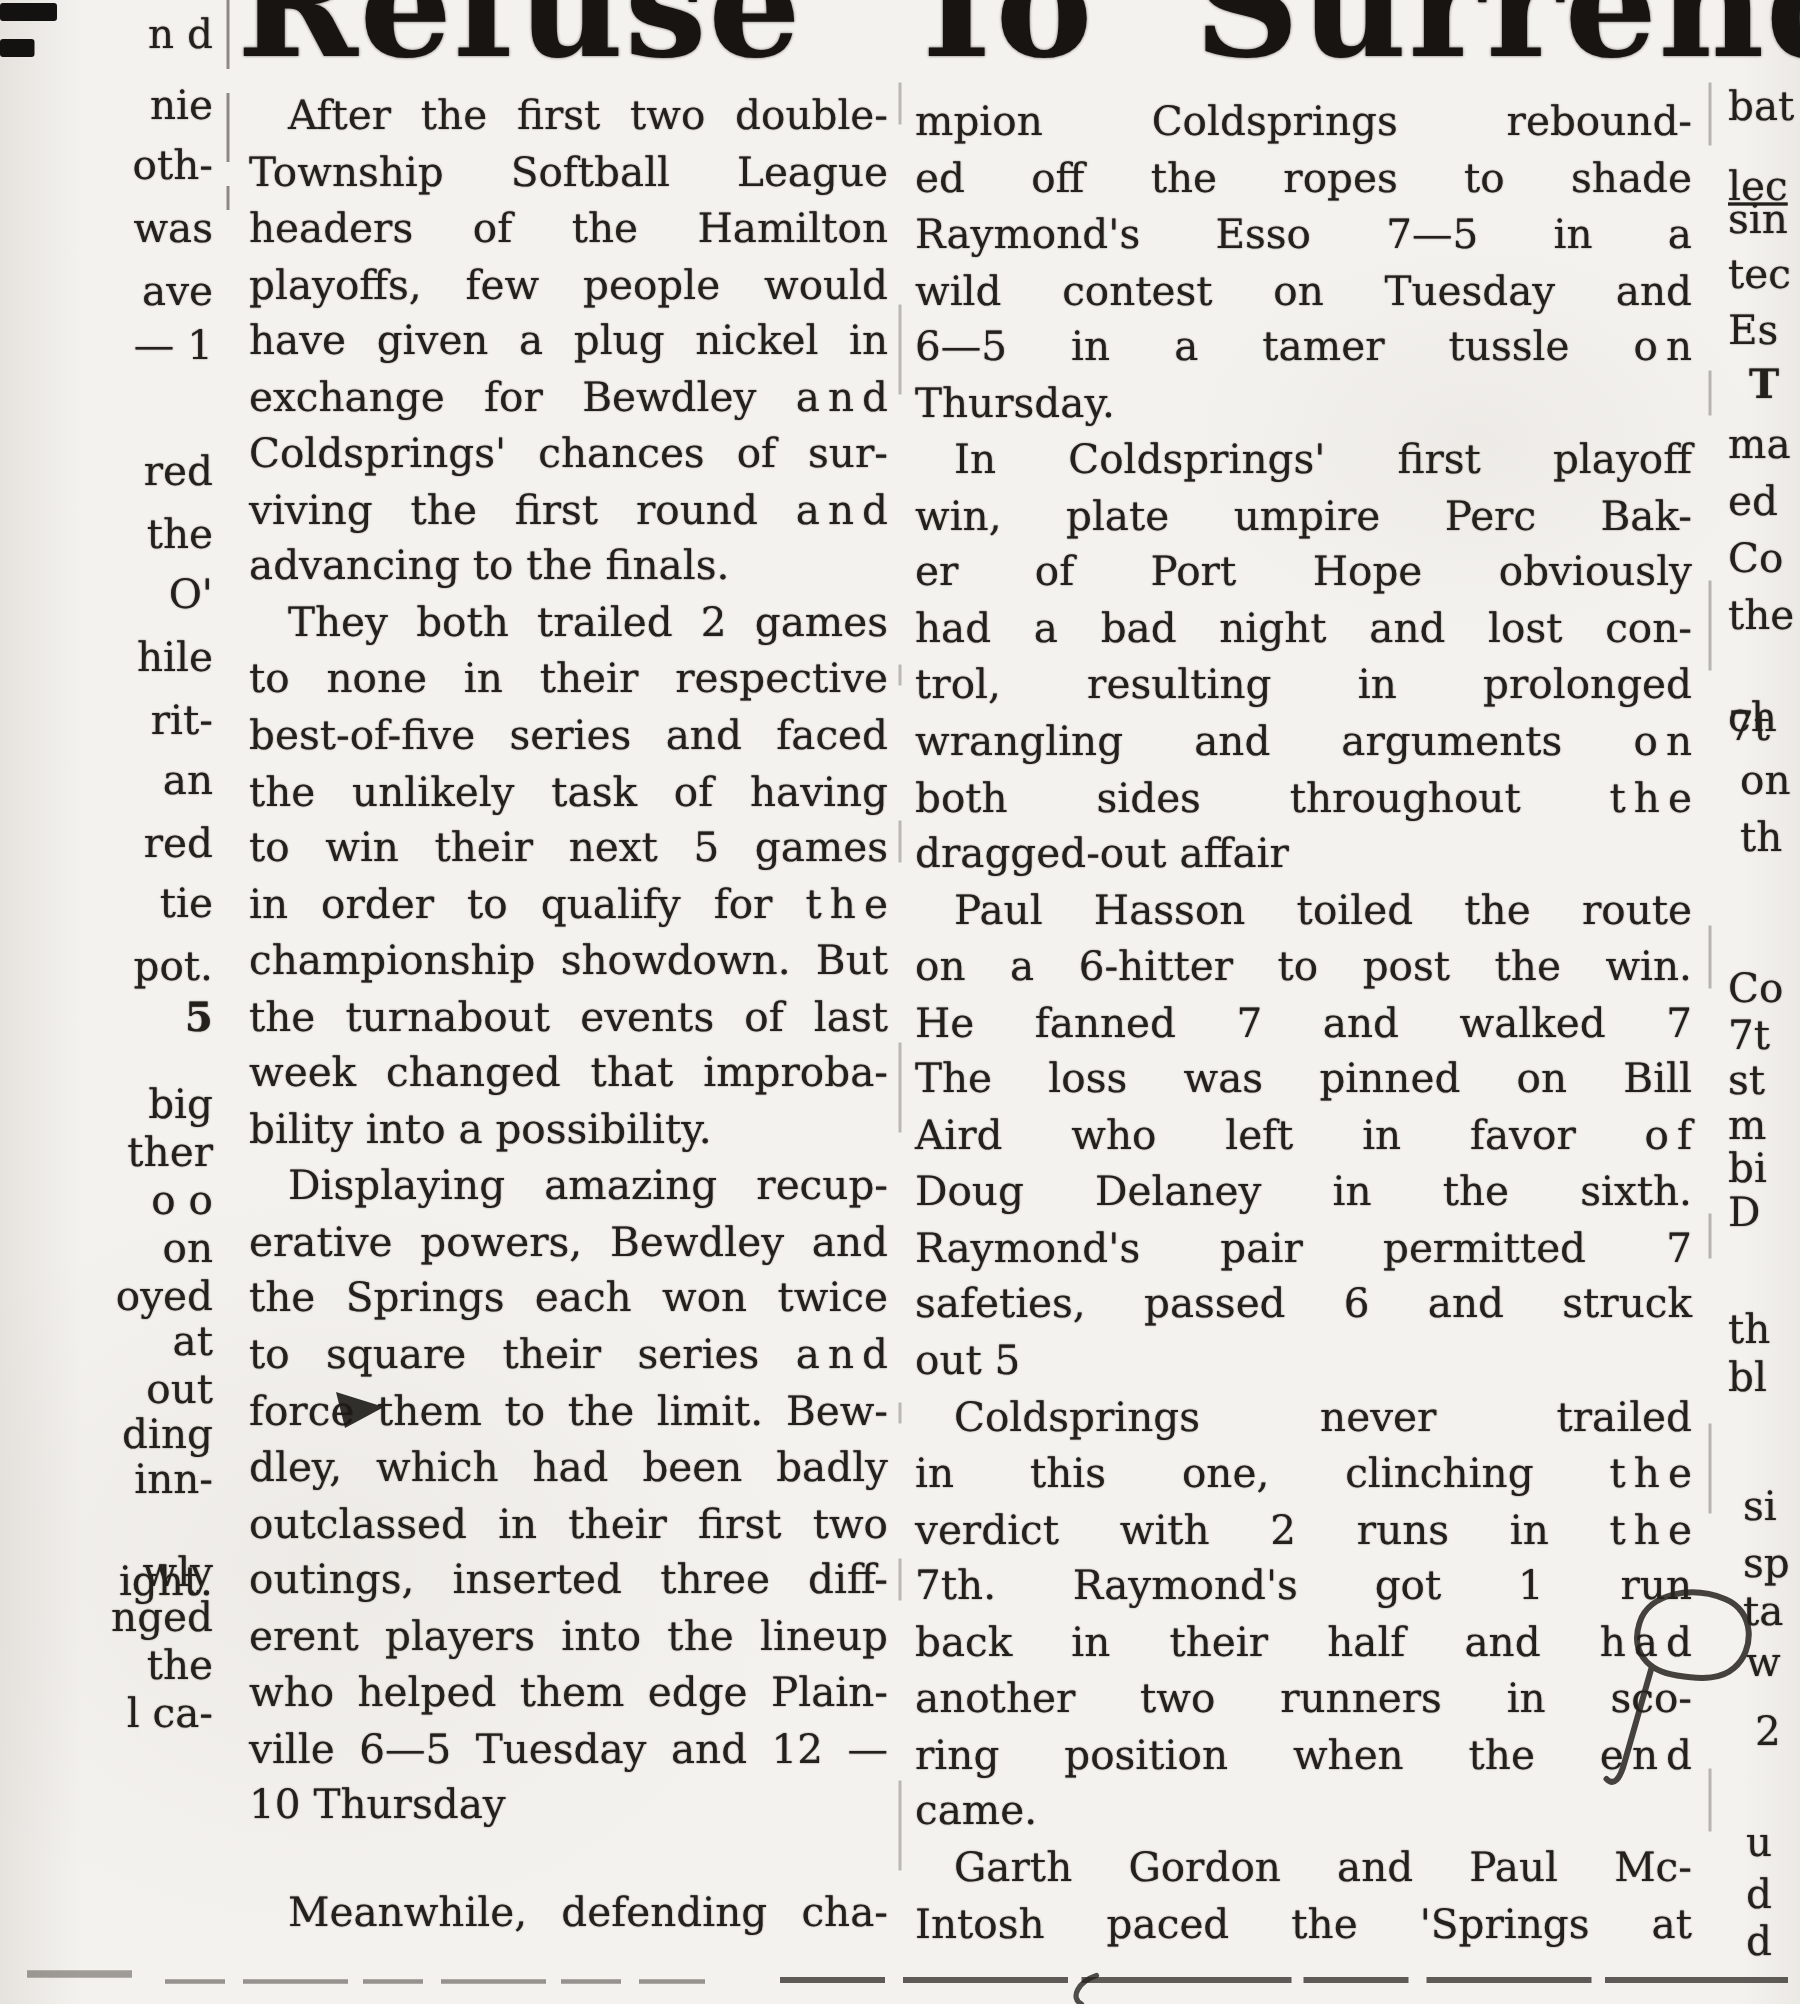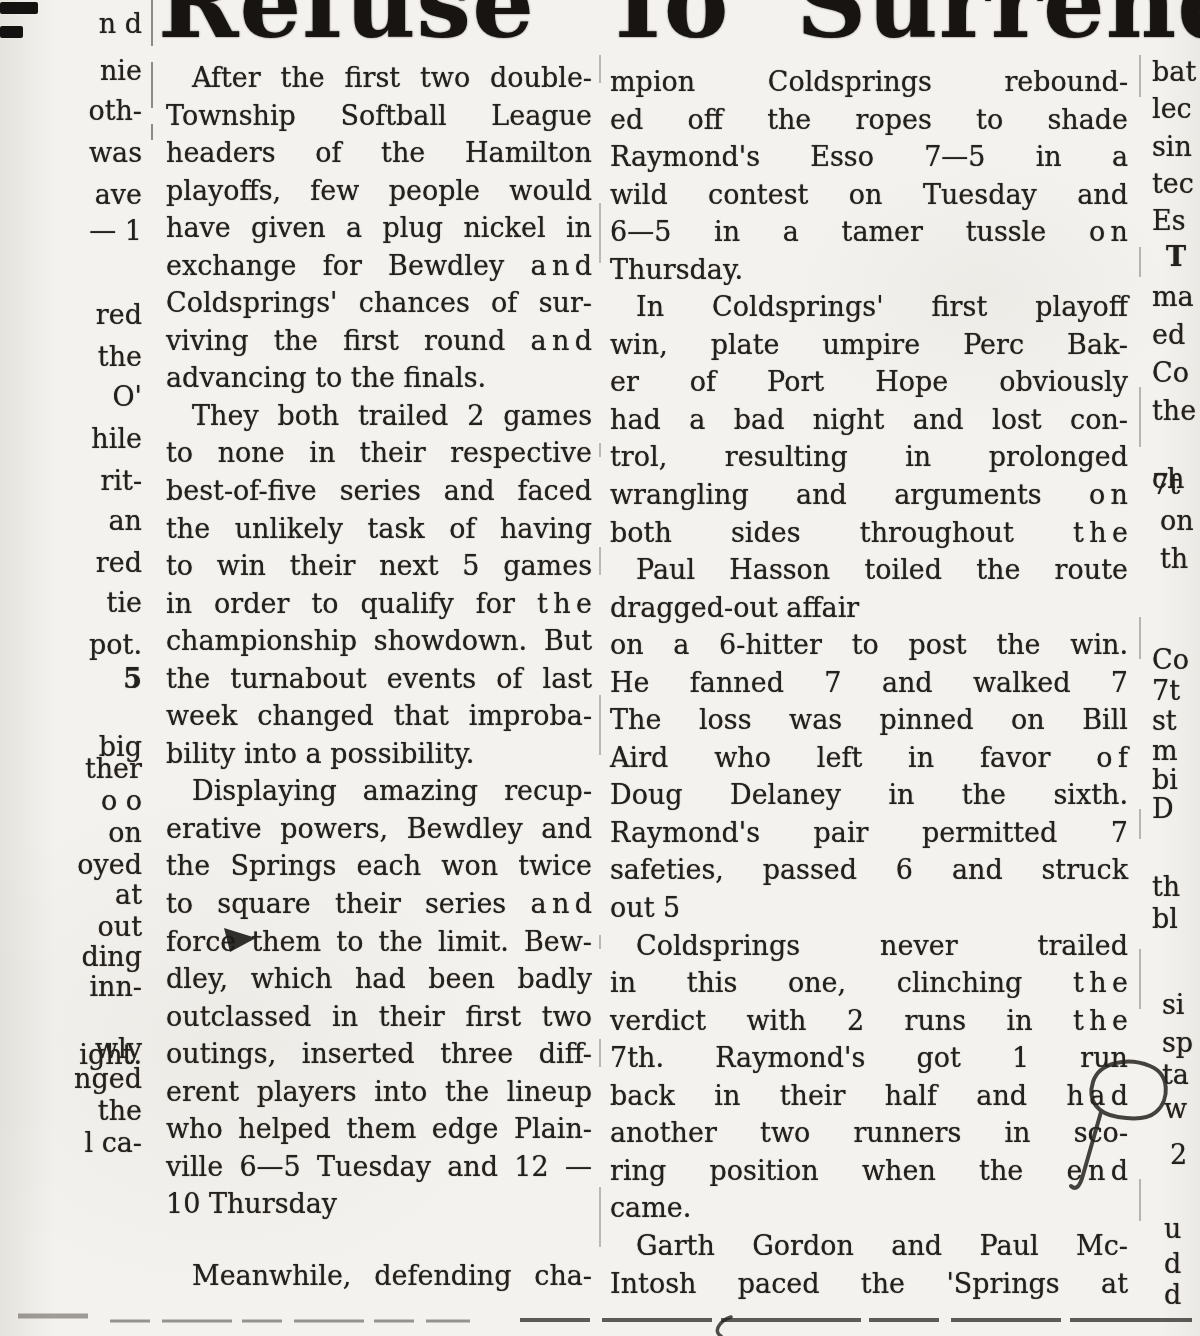--- a/index.html
+++ b/index.html
@@ -74,21 +74,21 @@
       <div class="frag" style="top: 300px;">red</div>
       <div class="frag" style="top: 342px;">the</div>
       <div class="frag" style="top: 382px;">O'</div>
       <div class="frag" style="top: 424px;">hile</div>
       <div class="frag" style="top: 466px;">rit-</div>
       <div class="frag" style="top: 506px;">an</div>
       <div class="frag" style="top: 548px;">red</div>
       <div class="frag" style="top: 588px;">tie</div>
       <div class="frag" style="top: 630px;">pot.</div>
       <div class="frag bold" style="top: 664px;">5</div>
-      <div class="frag" style="top: 722px; margin-top: 10px;">big</div>
+      <div class="frag" style="top: 722px;">big</div>
       <div class="frag" style="top: 754px;">ther</div>
       <div class="frag" style="top: 786px;">o o</div>
       <div class="frag" style="top: 818px;">on</div>
       <div class="frag" style="top: 850px;">oyed</div>
       <div class="frag" style="top: 880px; margin-left: 13px;">at</div>
       <div class="frag" style="top: 912px;">out</div>
       <div class="frag" style="top: 942px;">ding</div>
       <div class="frag" style="top: 972px;">inn-</div>
       <div class="frag" style="top: 1040px; text-align: center;">ight.</div>
       <div class="frag" style="top: 1034px;">wly</div>
@@ -139,22 +139,22 @@
       <div class="tline">wild contest on Tuesday and</div>
       <div class="tline">6—5 in a tamer tussle o n</div>
       <div class="tline noj">Thursday.</div>
       <div class="tline ind">In Coldsprings' first playoff</div>
       <div class="tline">win, plate umpire Perc Bak-</div>
       <div class="tline">er of Port Hope obviously</div>
       <div class="tline">had a bad night and lost con-</div>
       <div class="tline">trol, resulting in prolonged</div>
       <div class="tline">wrangling and arguments o n</div>
       <div class="tline">both sides throughout t h e</div>
+      <div class="tline noj">dragged-out affair</div>
       <div class="tline ind">Paul Hasson toiled the route</div>
-      <div class="tline noj">dragged-out affair</div>
       <div class="tline">on a 6-hitter to post the win.</div>
       <div class="tline">He fanned 7 and walked 7</div>
       <div class="tline">The loss was pinned on Bill</div>
       <div class="tline">Aird who left in favor o f</div>
       <div class="tline">Doug Delaney in the sixth.</div>
       <div class="tline">Raymond's pair permitted 7</div>
       <div class="tline">safeties, passed 6 and struck</div>
       <div class="tline noj">out 5</div>
       <div class="tline ind">Coldsprings never trailed</div>
       <div class="tline">in this one, clinching t h e</div>
@@ -163,21 +163,21 @@
       <div class="tline">back in their half and h a d</div>
       <div class="tline">another two runners in sco-</div>
       <div class="tline">ring position when the e n d</div>
       <div class="tline noj">came.</div>
       <div class="tline ind">Garth Gordon and Paul Mc-</div>
       <div class="tline">Intosh paced the 'Springs at</div>
     </div>
 
   <div id="frags-right" class="fragcol inked">
       <div class="frag" style="top: 57px;">bat</div>
-      <div class="frag" style="top: 94px;">lec</div>
+      <div class="frag" style="top: 110px; text-decoration: underline;">lec</div>
       <div class="frag" style="top: 132px;">sin</div>
       <div class="frag" style="top: 169px;">tec</div>
       <div class="frag" style="top: 206px;">Es</div>
       <div class="frag bold" style="top: 242px; left: 16px;">T</div>
       <div class="frag" style="top: 282px;">ma</div>
       <div class="frag" style="top: 320px;">ed</div>
       <div class="frag" style="top: 358px;">Co</div>
       <div class="frag" style="top: 396px;">the</div>
       <div class="frag" style="top: 452px; margin-top: 12px;">ch</div>
       <div class="frag" style="top: 470px;">7t</div>

